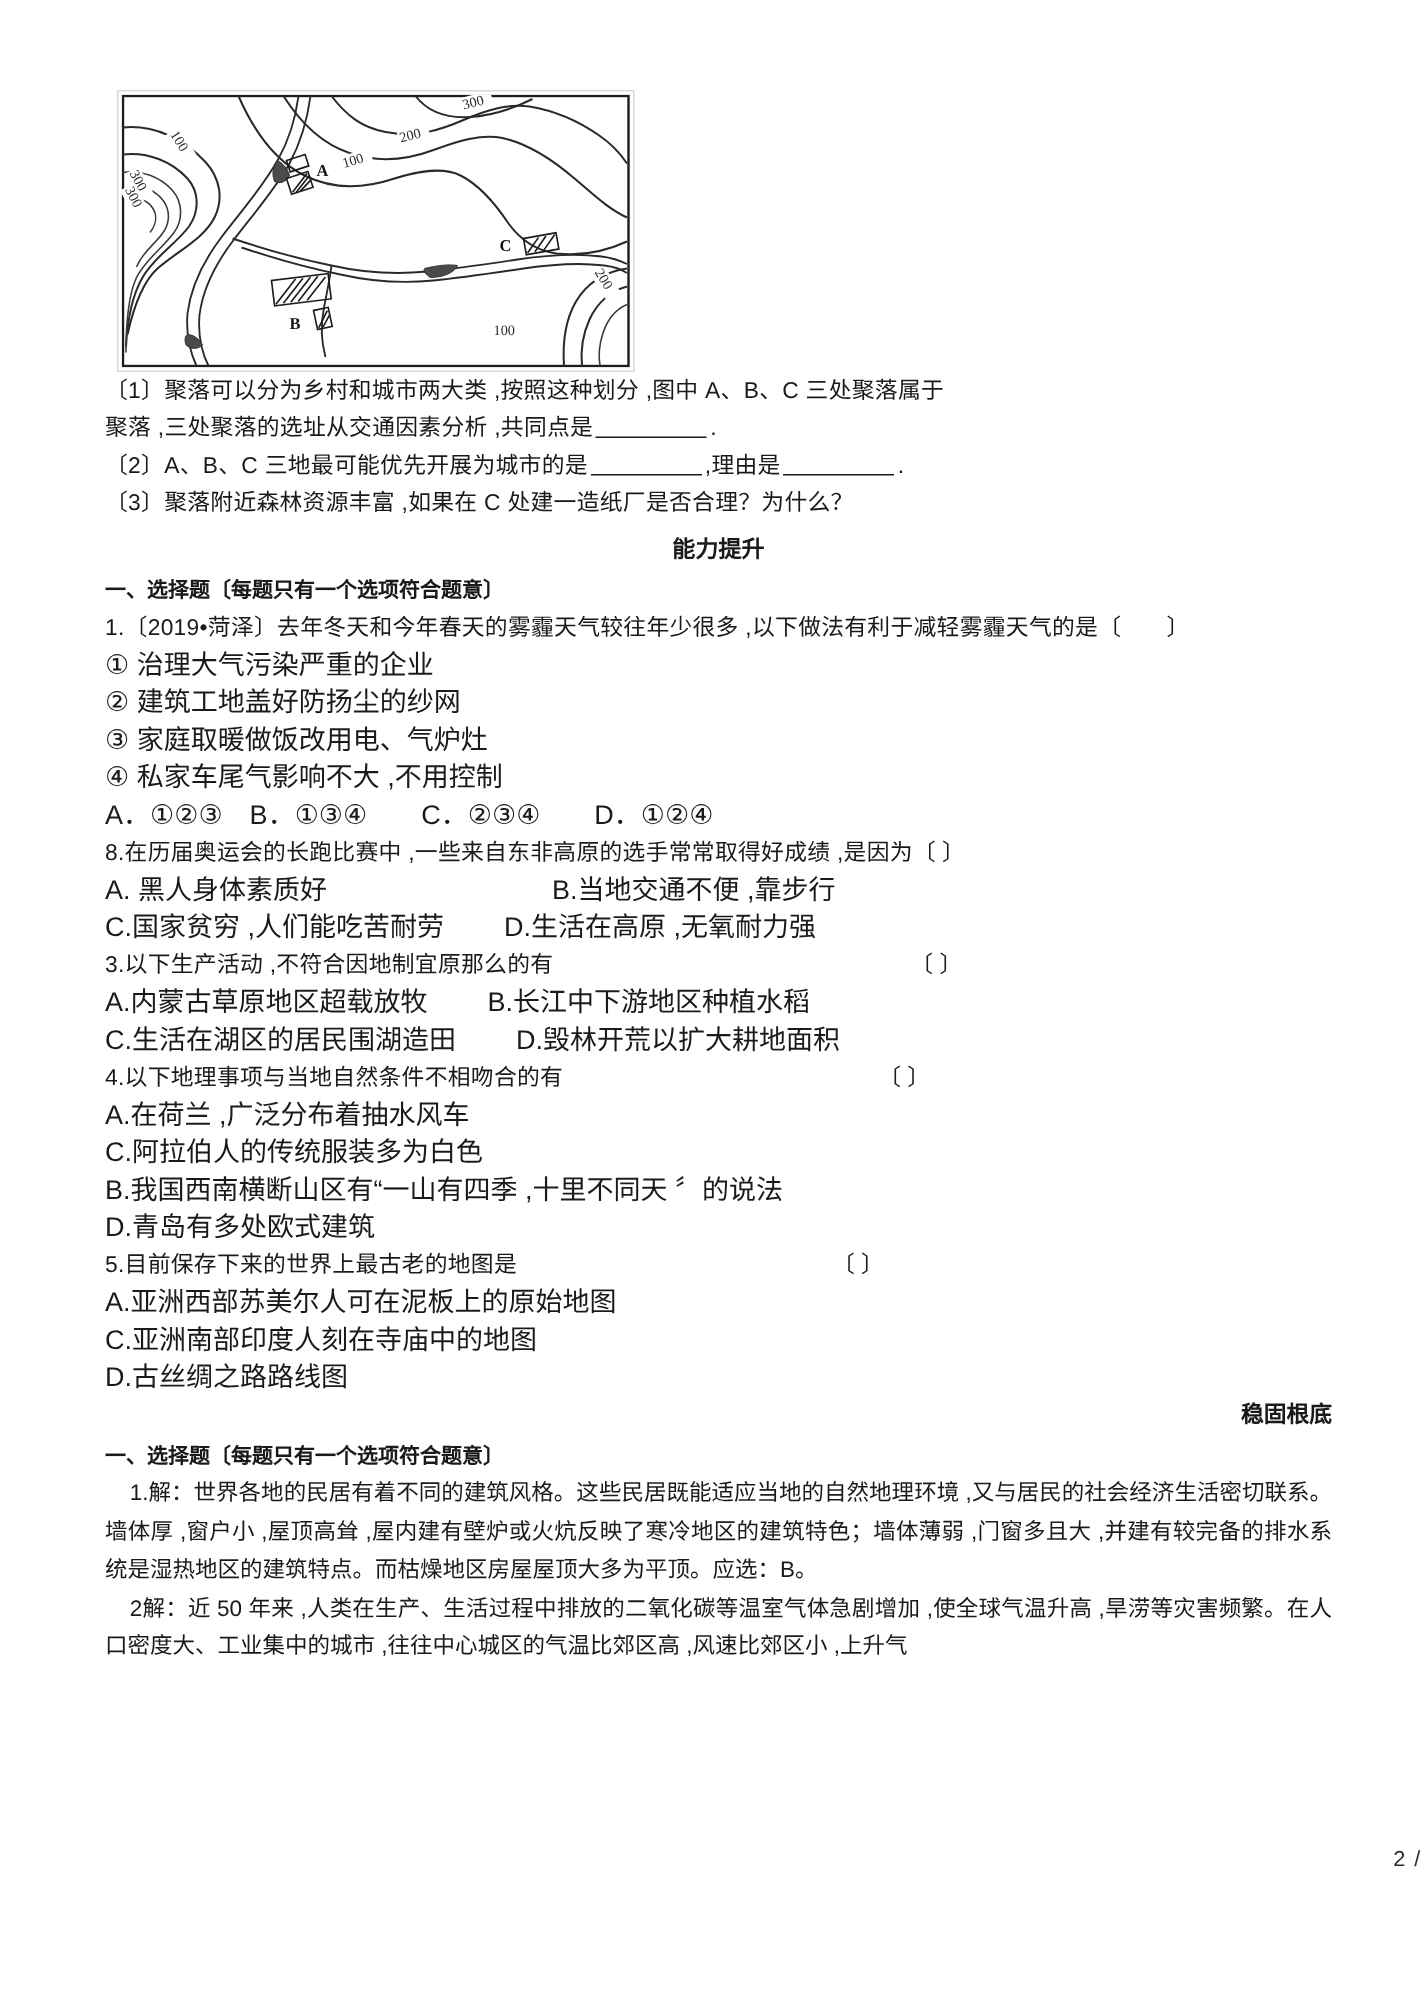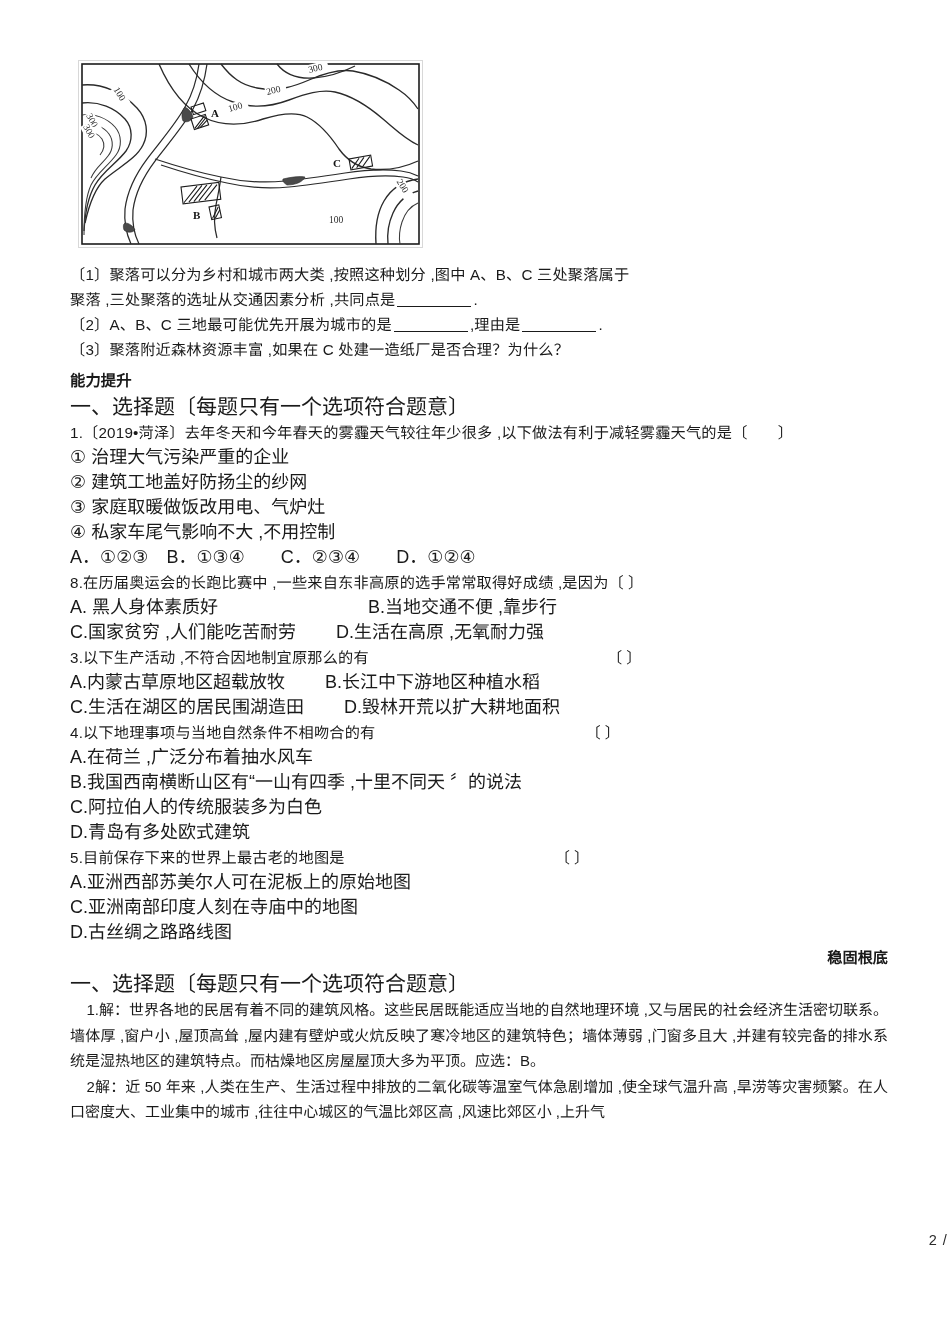--- a/index.html
+++ b/index.html
@@ -43,31 +43,31 @@
   }
   .figure-wrap svg { display: block; }
 
   
   .q-line {
     font-size: 15.2px;
     line-height: 25px;
     letter-spacing: 0.2px;
     white-space: nowrap;
   }
-  .q-block { margin-top: 14px; }
+  .q-block { margin-top: 0; }
   .center-head {
-    text-align: left;
+    text-align: center;
     font-weight: bold;
     font-size: 15.4px;
     line-height: 26px;
     margin-top: 6px;
   }
   .sect-head {
-    font-weight: normal;
-    font-size: 21px;
+    font-weight: bold;
+    font-size: 14px;
     line-height: 26px;
   }
   .sub-head {
     font-weight: bold;
     font-size: 15.2px;
     line-height: 26px;
     text-align: right;
   }
   .opt-line {
     font-size: 18px;
@@ -253,22 +253,22 @@
       <span>A.内蒙古草原地区超载放牧</span><span class="gap-md"></span><span>B.长江中下游地区种植水稻</span>
     </div>
     <div class="opt-line">
       <span>C.生活在湖区的居民围湖造田</span><span class="gap-md"></span><span>D.毁林开荒以扩大耕地面积</span>
     </div>
 
     <div class="q-line">
       <span>4.以下地理事项与当地自然条件不相吻合的有</span><span class="gap-xl"></span><span class="brk">〔 〕</span>
     </div>
     <div class="opt-line"> A.在荷兰 ,广泛分布着抽水风车</div>
+    <div class="opt-line">C.阿拉伯人的传统服装多为白色</div>
     <div class="opt-line">B.我国西南横断山区有“一山有四季 ,十里不同天 〞的说法</div>
-    <div class="opt-line">C.阿拉伯人的传统服装多为白色</div>
     <div class="opt-line">D.青岛有多处欧式建筑</div>
 
     <div class="q-line">
       <span>5.目前保存下来的世界上最古老的地图是</span><span class="gap-xl"></span><span class="brk">〔 〕</span>
     </div>
     <div class="opt-line">A.亚洲西部苏美尔人可在泥板上的原始地图</div>
     <div class="opt-line">C.亚洲南部印度人刻在寺庙中的地图</div>
     <div class="opt-line">D.古丝绸之路路线图</div>
 
     <div class="sub-head">稳固根底</div>

